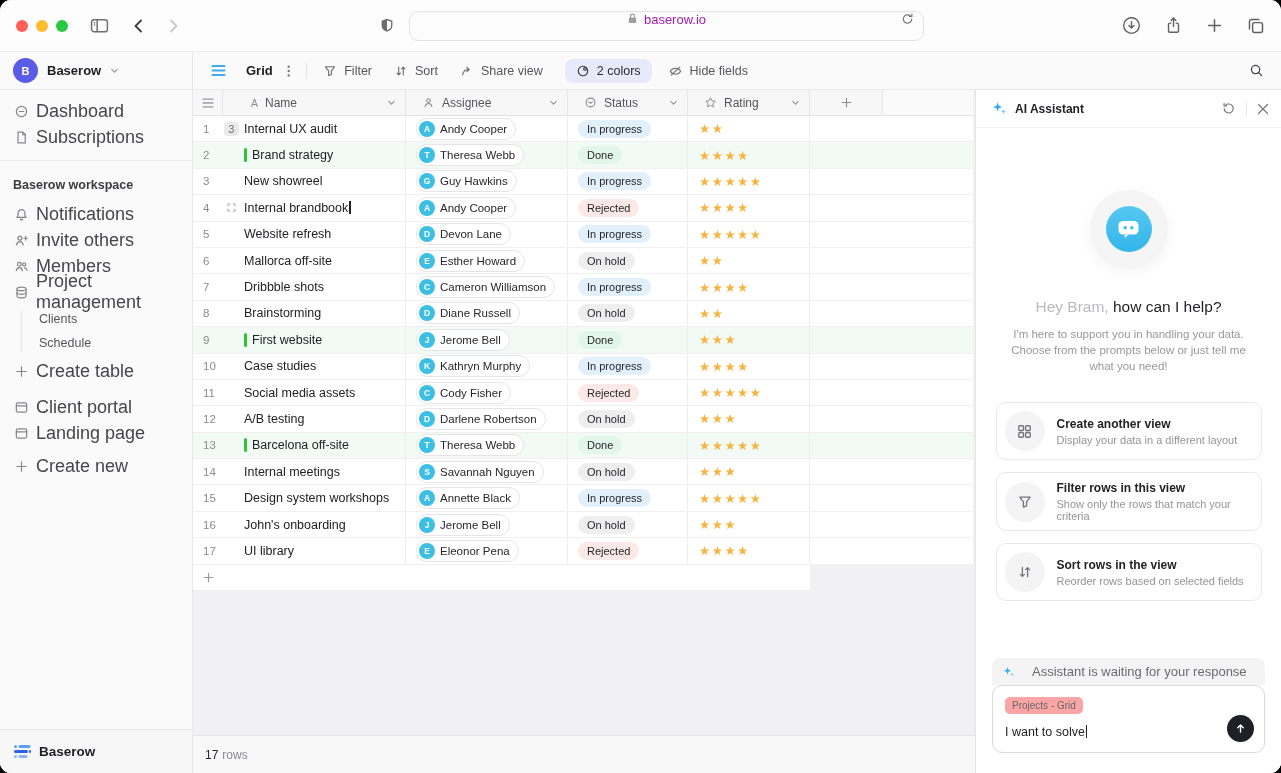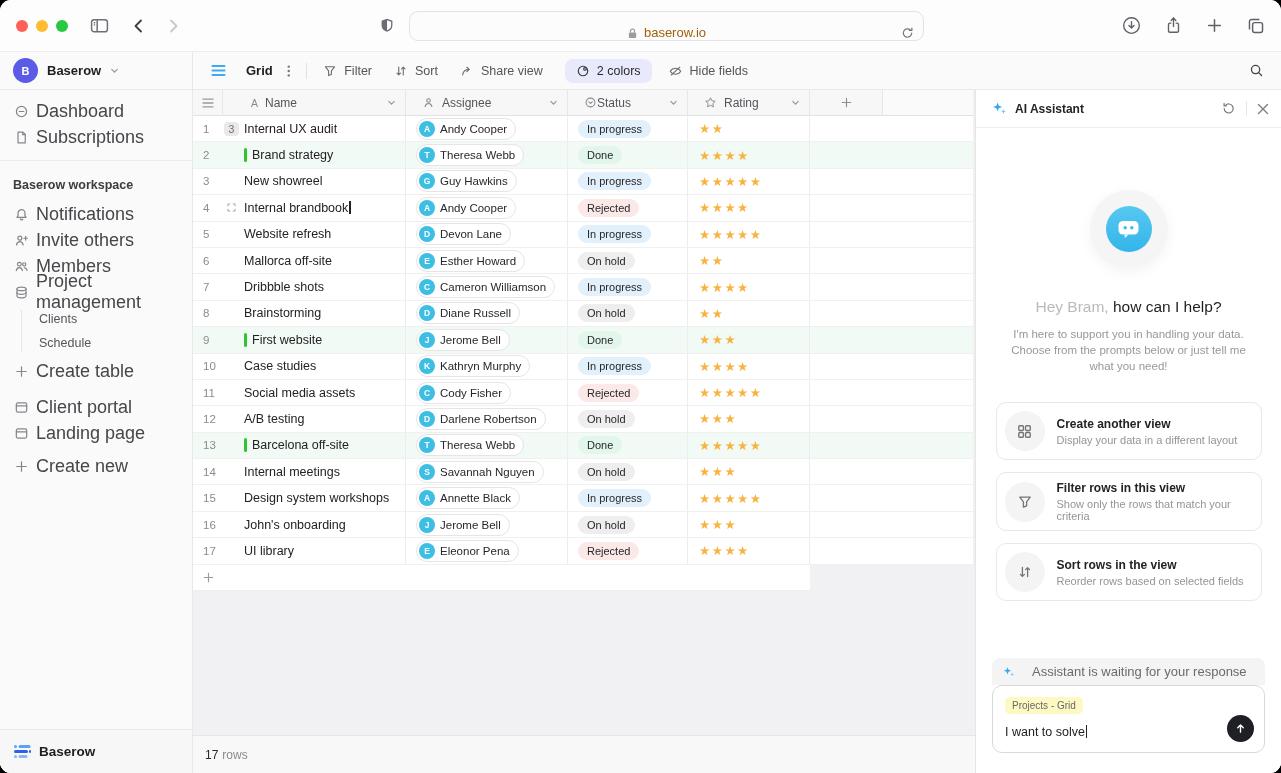--- a/index.html
+++ b/index.html
@@ -7,21 +7,21 @@
   .window { width:1281px; height:773px; background:#fff; border-radius:11px; overflow:hidden; position:relative; }
 
   
   .chrome { height:52px; background:#FDFDFD; border-bottom:1px solid #EDEDEF; display:flex; align-items:center; padding:0 16px; }
   .lights { display:flex; gap:8px; margin-right:22px; }
   .light { width:12px; height:12px; border-radius:50%; }
   .l-red{background:#FF5F57}.l-yellow{background:#FEBC2E}.l-green{background:#28C840}
   .chrome-ic { color:#6E6E74; display:flex; align-items:center; justify-content:center; }
   .nav-arrows { display:flex; gap:20px; margin-left:22px; }
   .spacer { flex:1; }
-  .urlbar { width:515px; height:30px; background:#FCFCFD; border:1px solid #E3E3E6; border-radius:9px; display:flex; align-items:flex-end; justify-content:center; position:relative; font-size:13px; color:#a16207; gap:6px; }
+  .urlbar { width:515px; height:30px; background:#FCFCFD; border:1px solid #E3E3E6; border-radius:9px; display:flex; align-items:flex-start; justify-content:center; position:relative; font-size:13px; color:#a21caf; gap:6px; }
   .urlbar .refresh { position:absolute; right:9px; color:#77777D; }
   .chrome-right { display:flex; gap:24px; align-items:center; color:#606066; }
 
   
   .app { display:flex; height:721px; }
 
   
   .sidebar { width:193px; background:#FAFAFA; border-right:1px solid #E8E8EA; display:flex; flex-direction:column; flex-shrink:0; }
   .switcher { height:38px; display:flex; align-items:center; gap:9px; padding:0 13px; border-bottom:1px solid #ECECEE; }
   .ws-avatar { width:25px; height:25px; border-radius:50%; background:#5A5CE8; color:#fff; font-size:11px; font-weight:bold; display:flex; align-items:center; justify-content:center; }
@@ -53,21 +53,21 @@
 
   .content { flex:1; position:relative; background:#F1F1F3; overflow:hidden; }
 
   
   .table { position:absolute; left:0; top:0; }
   .thead { display:flex; height:26px; }
   .hcell { background:#F7F7F8; border-right:1px solid #E7E7E9; border-bottom:1px solid #E2E2E4; display:flex; align-items:center; font-size:12px; color:#54545A; flex-shrink:0; }
   .hc-gutter { width:30px; justify-content:center; color:#9A9AA0; }
   .hc-name { width:183px; padding-left:28px; gap:7px; }
   .hc-assignee { width:162px; padding-left:16px; gap:7px; }
-  .hc-status { width:120px; padding-left:16px; }
+  .hc-status { width:120px; padding-left:16px; gap:7px; }
   .hc-rating { width:122px; padding-left:16px; gap:7px; }
   .hc-add { width:73px; justify-content:center; color:#8C8C92; }
   .hc-strip { width:90px; background:#FAFAFB; border-right:none; }
   .hchev { margin-left:auto; margin-right:9px; color:#97979D; display:flex; }
   .ficon { display:flex; color:#8A8A90; }
   .ficon-a { font-size:10.5px; color:#8A8A90; font-weight:500; }
 
   .trow { display:flex; height:26.4px; background:#fff; border-bottom:1px solid #F0F0F1; }
   .trow.done { background:#F1FAF4; }
   .cell { border-right:1px solid #EDEDEF; display:flex; align-items:center; flex-shrink:0; }
@@ -107,21 +107,21 @@
   .greet .strong { color:#1F1F23; font-weight:400; }
   .intro { width:252px; margin:10px auto 0 auto; font-size:11.5px; line-height:16px; color:#98989D; }
   .prompts { margin-top:28px; display:flex; flex-direction:column; gap:12px; align-items:center; }
   .pcard { width:266px; background:#fff; border:1px solid #E8E8EA; border-radius:10px; padding:8px; display:flex; align-items:center; gap:12px; text-align:left; }
   .pc-icon { width:40px; height:40px; border-radius:50%; background:#F4F4F5; display:flex; align-items:center; justify-content:center; color:#73737A; flex-shrink:0; }
   .pc-title { font-size:12px; font-weight:600; color:#232327; }
   .pc-sub { font-size:11px; color:#94949A; margin-top:3px; }
   .p-bottom { margin-top:auto; padding:0 16px 20px 16px; flex-shrink:0; }
   .p-status { background:#F4F4F5; border-radius:8px 8px 0 0; height:27px; display:flex; align-items:center; gap:17px; padding:0 11px; font-size:13px; color:#6A6A70; }
   .p-input { background:#fff; border:1px solid #D9D9DC; border-radius:10px; padding:9px 12px 13px 12px; position:relative; }
-  .ctx-tag { display:inline-block; background:#fef9c3; border-radius:5px; padding:3px 7px; font-size:10px; color:#66666C; }
+  .ctx-tag { display:inline-block; background:#fca5a5; border-radius:5px; padding:3px 7px; font-size:10px; color:#66666C; }
   .input-line { margin-top:11px; font-size:12.5px; color:#222226; text-align:left; }
   .send-btn { position:absolute; right:10px; bottom:10px; width:27px; height:27px; border-radius:50%; background:#1E2026; display:flex; align-items:center; justify-content:center; }
 
   svg { display:block; }
 </style>
 </head>
 <body>
 
 <div class="window">
 

